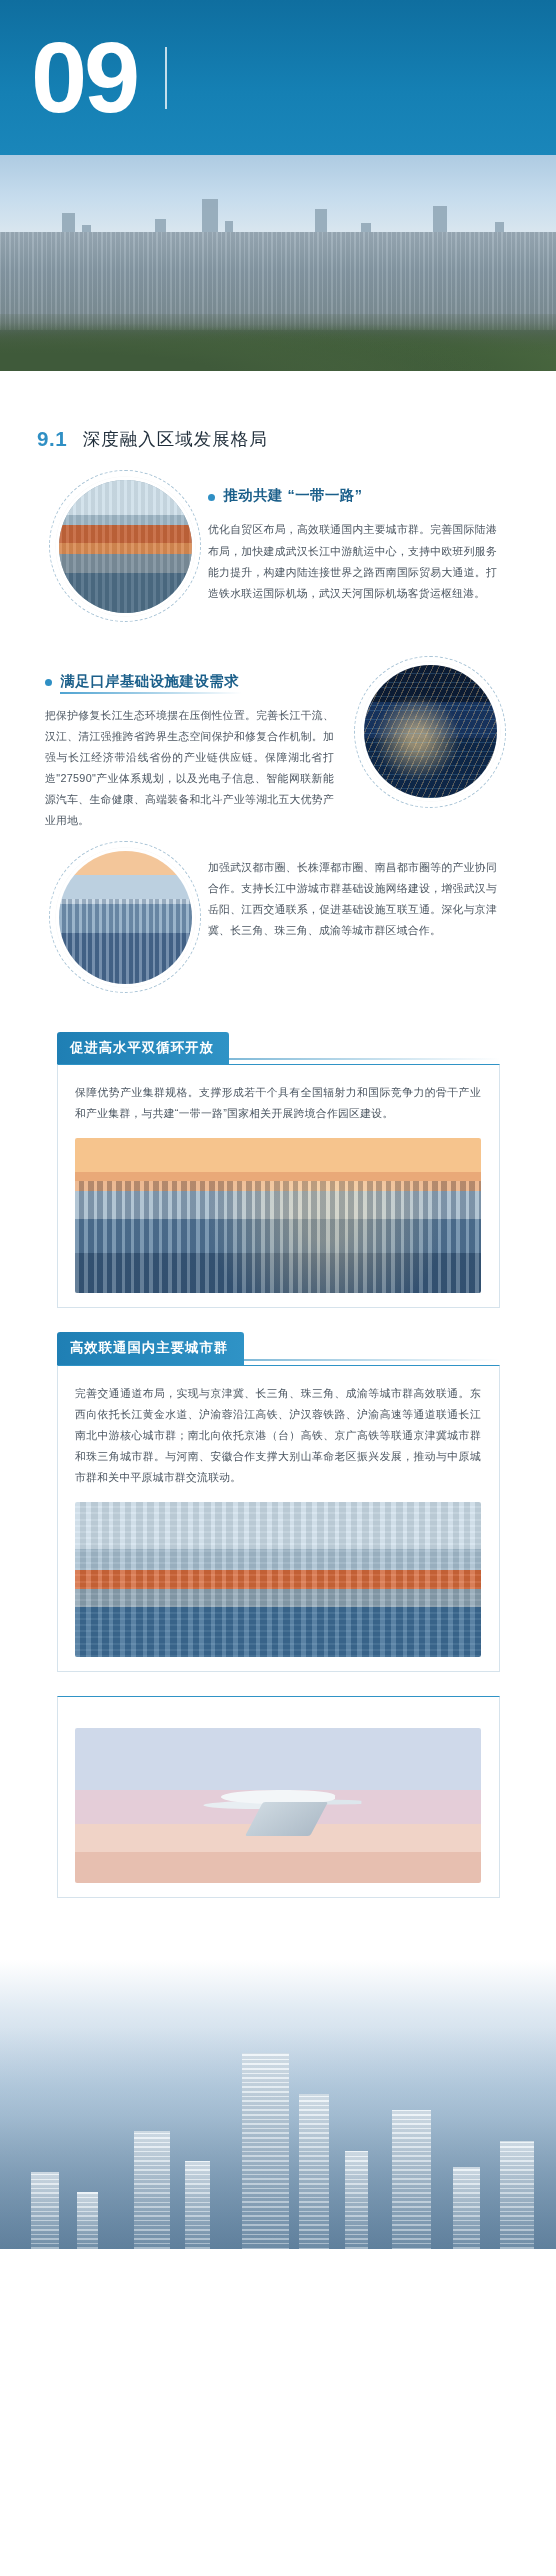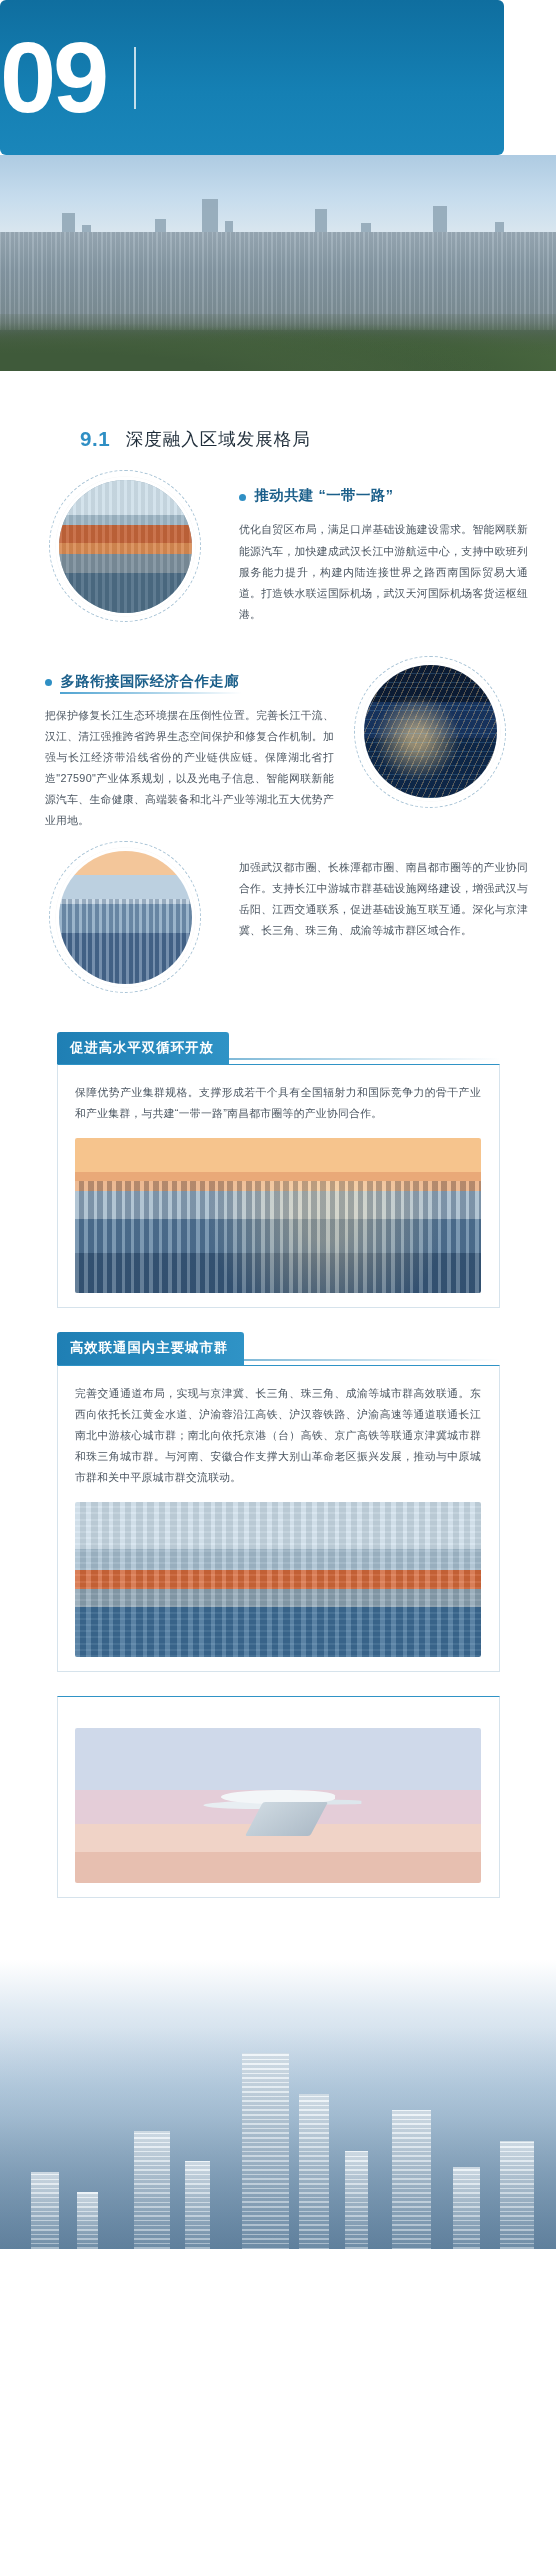--- a/index.html
+++ b/index.html
@@ -12,27 +12,27 @@
     position: relative;
     width: 556px;
     height: 2660px;
     background: #ffffff;
     overflow: hidden;
   }
 
   
   .header {
     position: relative;
-    width: 504px;
+    width: 556px;
     height: 155px;
     background: #1277ab;
     background: linear-gradient(180deg, #0f6e9f 0%, #1580b4 60%, #1a86ba 100%);
     display: flex;
     align-items: center;
-    border-radius: 6px;
+    padding-left: 31px;
   }
   .header-num {
     font-size: 101px;
     font-weight: bold;
     color: #ffffff;
     line-height: 0.82;
     letter-spacing: -3.1px;
     font-family: "Liberation Sans", sans-serif;
   }
   .header-divider {
@@ -79,21 +79,21 @@
       radial-gradient(ellipse at 32% 100%, #4a6740 0 20%, rgba(74,103,64,0) 60%),
       radial-gradient(ellipse at 58% 100%, #3d5a38 0 22%, rgba(61,90,56,0) 60%),
       radial-gradient(ellipse at 85% 100%, #49673f 0 22%, rgba(73,103,63,0) 60%),
       linear-gradient(180deg, rgba(90,108,86,0.2) 0%, #445a3f 70%, #3a5038 100%);
   }
 
   
   .section-head {
     display: flex;
     align-items: center;
-    padding-left: 80px;
+    padding-left: 37px;
     margin-top: 56px;
   }
   .section-num {
     font-size: 20.6px;
     font-weight: bold;
     color: #2f8fc4;
     letter-spacing: 0.5px;
     font-family: "Liberation Sans", sans-serif;
   }
   .section-title {
@@ -173,21 +173,21 @@
     content: "";
     position: absolute; left: 0; top: 36%; right: 0; bottom: 0;
     background: repeating-linear-gradient(90deg, rgba(255,255,255,0.22) 0 2.6px, rgba(20,40,70,0.22) 2.6px 6.7px);
   }
 
   .circ-text {
     position: absolute;
     top: 19.6px;
     width: 289px;
   }
-  .circ-text.at-right { left: 239px; }
+  .circ-text.at-right { left: 208px; }
   .circ-text.at-left  { left: 45px; }
 
   .bullet-head {
     display: flex;
     align-items: center;
     margin-bottom: 11.3px;
   }
   .dot {
     width: 7.2px; height: 7.2px;
     border-radius: 50%;
@@ -370,35 +370,35 @@
       <div class="circle-dash"></div>
       <div class="circle-img">
         <div class="ph ph-port"></div>
       </div>
     </div>
     <div class="circ-text at-right">
       <div class="bullet-head">
         <span class="dot"></span>
         <span class="bullet-title">推动共建 “一带一路”</span>
       </div>
-      <div class="body-text">优化自贸区布局，满足口岸基础设施建设需求。智能网联新能源汽车，加快建成武汉长江中游航运中心，支持中欧班列服务能力提升，构建内陆连接世界之路西南国际贸易大通道。打造铁水联运国际机场，武汉天河国际机场客货运枢纽港。</div>
+      <div class="body-text">优化自贸区布局，高效联通国内主要城市群。完善国际陆港布局，加快建成武汉长江中游航运中心，支持中欧班列服务能力提升，构建内陆连接世界之路西南国际贸易大通道。打造铁水联运国际机场，武汉天河国际机场客货运枢纽港。</div>
     </div>
   </div>
 
   <div class="circ-row">
     <div class="circle-wrap right">
       <div class="circle-dash"></div>
       <div class="circle-img">
         <div class="ph ph-night"></div>
       </div>
     </div>
     <div class="circ-text at-left">
       <div class="bullet-head">
         <span class="dot"></span>
-        <span class="bullet-title underline">多路衔接国际经济合作走廊</span>
+        <span class="bullet-title underline">满足口岸基础设施建设需求</span>
       </div>
       <div class="body-text">把保护修复长江生态环境摆在压倒性位置。完善长江干流、汉江、清江强推跨省跨界生态空间保护和修复合作机制。加强与长江经济带沿线省份的产业链供应链。保障湖北省打造"27590"产业体系规划，以及光电子信息、智能网联新能源汽车、生命健康、高端装备和北斗产业等湖北五大优势产业用地。</div>
     </div>
   </div>
 
   <div class="circ-row">
     <div class="circle-wrap left">
       <div class="circle-dash"></div>
       <div class="circle-img">
         <div class="ph ph-dusk"></div>
@@ -409,21 +409,21 @@
     </div>
   </div>
 
 
   <div class="card">
     <div class="card-label-row">
       <div class="card-label">促进高水平双循环开放</div>
       <div class="card-label-tail"></div>
     </div>
     <div class="card-body">
-      <div class="body-text">保障优势产业集群规格。支撑形成若干个具有全国辐射力和国际竞争力的骨干产业和产业集群，与共建“一带一路”南昌都市圈等的产业协同合作。</div>
+      <div class="body-text">保障优势产业集群规格。支撑形成若干个具有全国辐射力和国际竞争力的骨干产业和产业集群，与共建“一带一路”国家相关开展跨境合作园区建设。</div>
       <div class="card-photo">
         <div class="ph-sunset"></div>
       </div>
     </div>
   </div>
 
   <div class="card">
     <div class="card-label-row">
       <div class="card-label">高效联通国内主要城市群</div>
       <div class="card-label-tail"></div>

